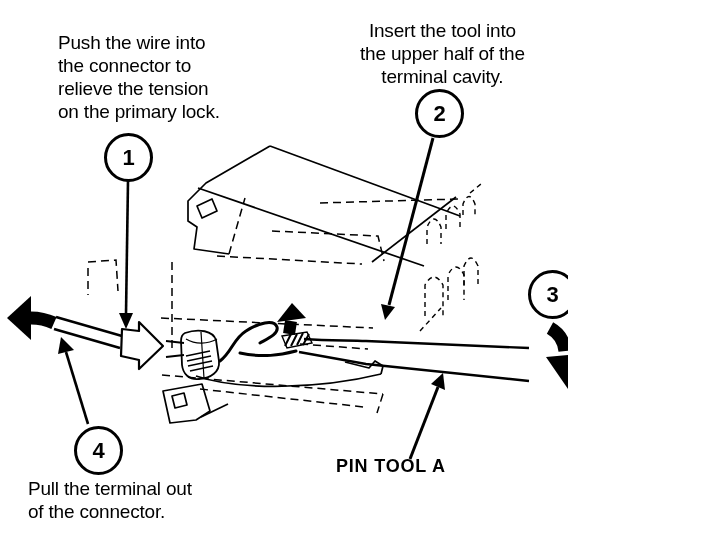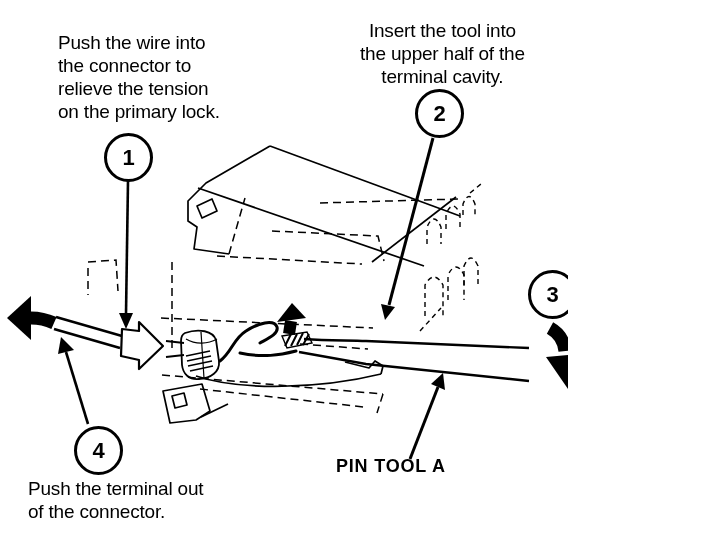--- a/index.html
+++ b/index.html
@@ -133,21 +133,21 @@
     </g>
   </svg>
 
   <div class="note n1">Push the wire into
 the connector to
 relieve the tension
 on the primary lock.</div>
   <div class="note n2">Insert the tool into
 the upper half of the
 terminal cavity.</div>
-  <div class="note n4">Push the terminal out
+  <div class="note n4">Pull the terminal out
 of the connector.</div>
 
   <div class="callout c1">
     <span>1</span>
   </div>
   <div class="callout c2">
     <span>2</span>
   </div>
   <div class="callout c3">
     <span>3</span>

